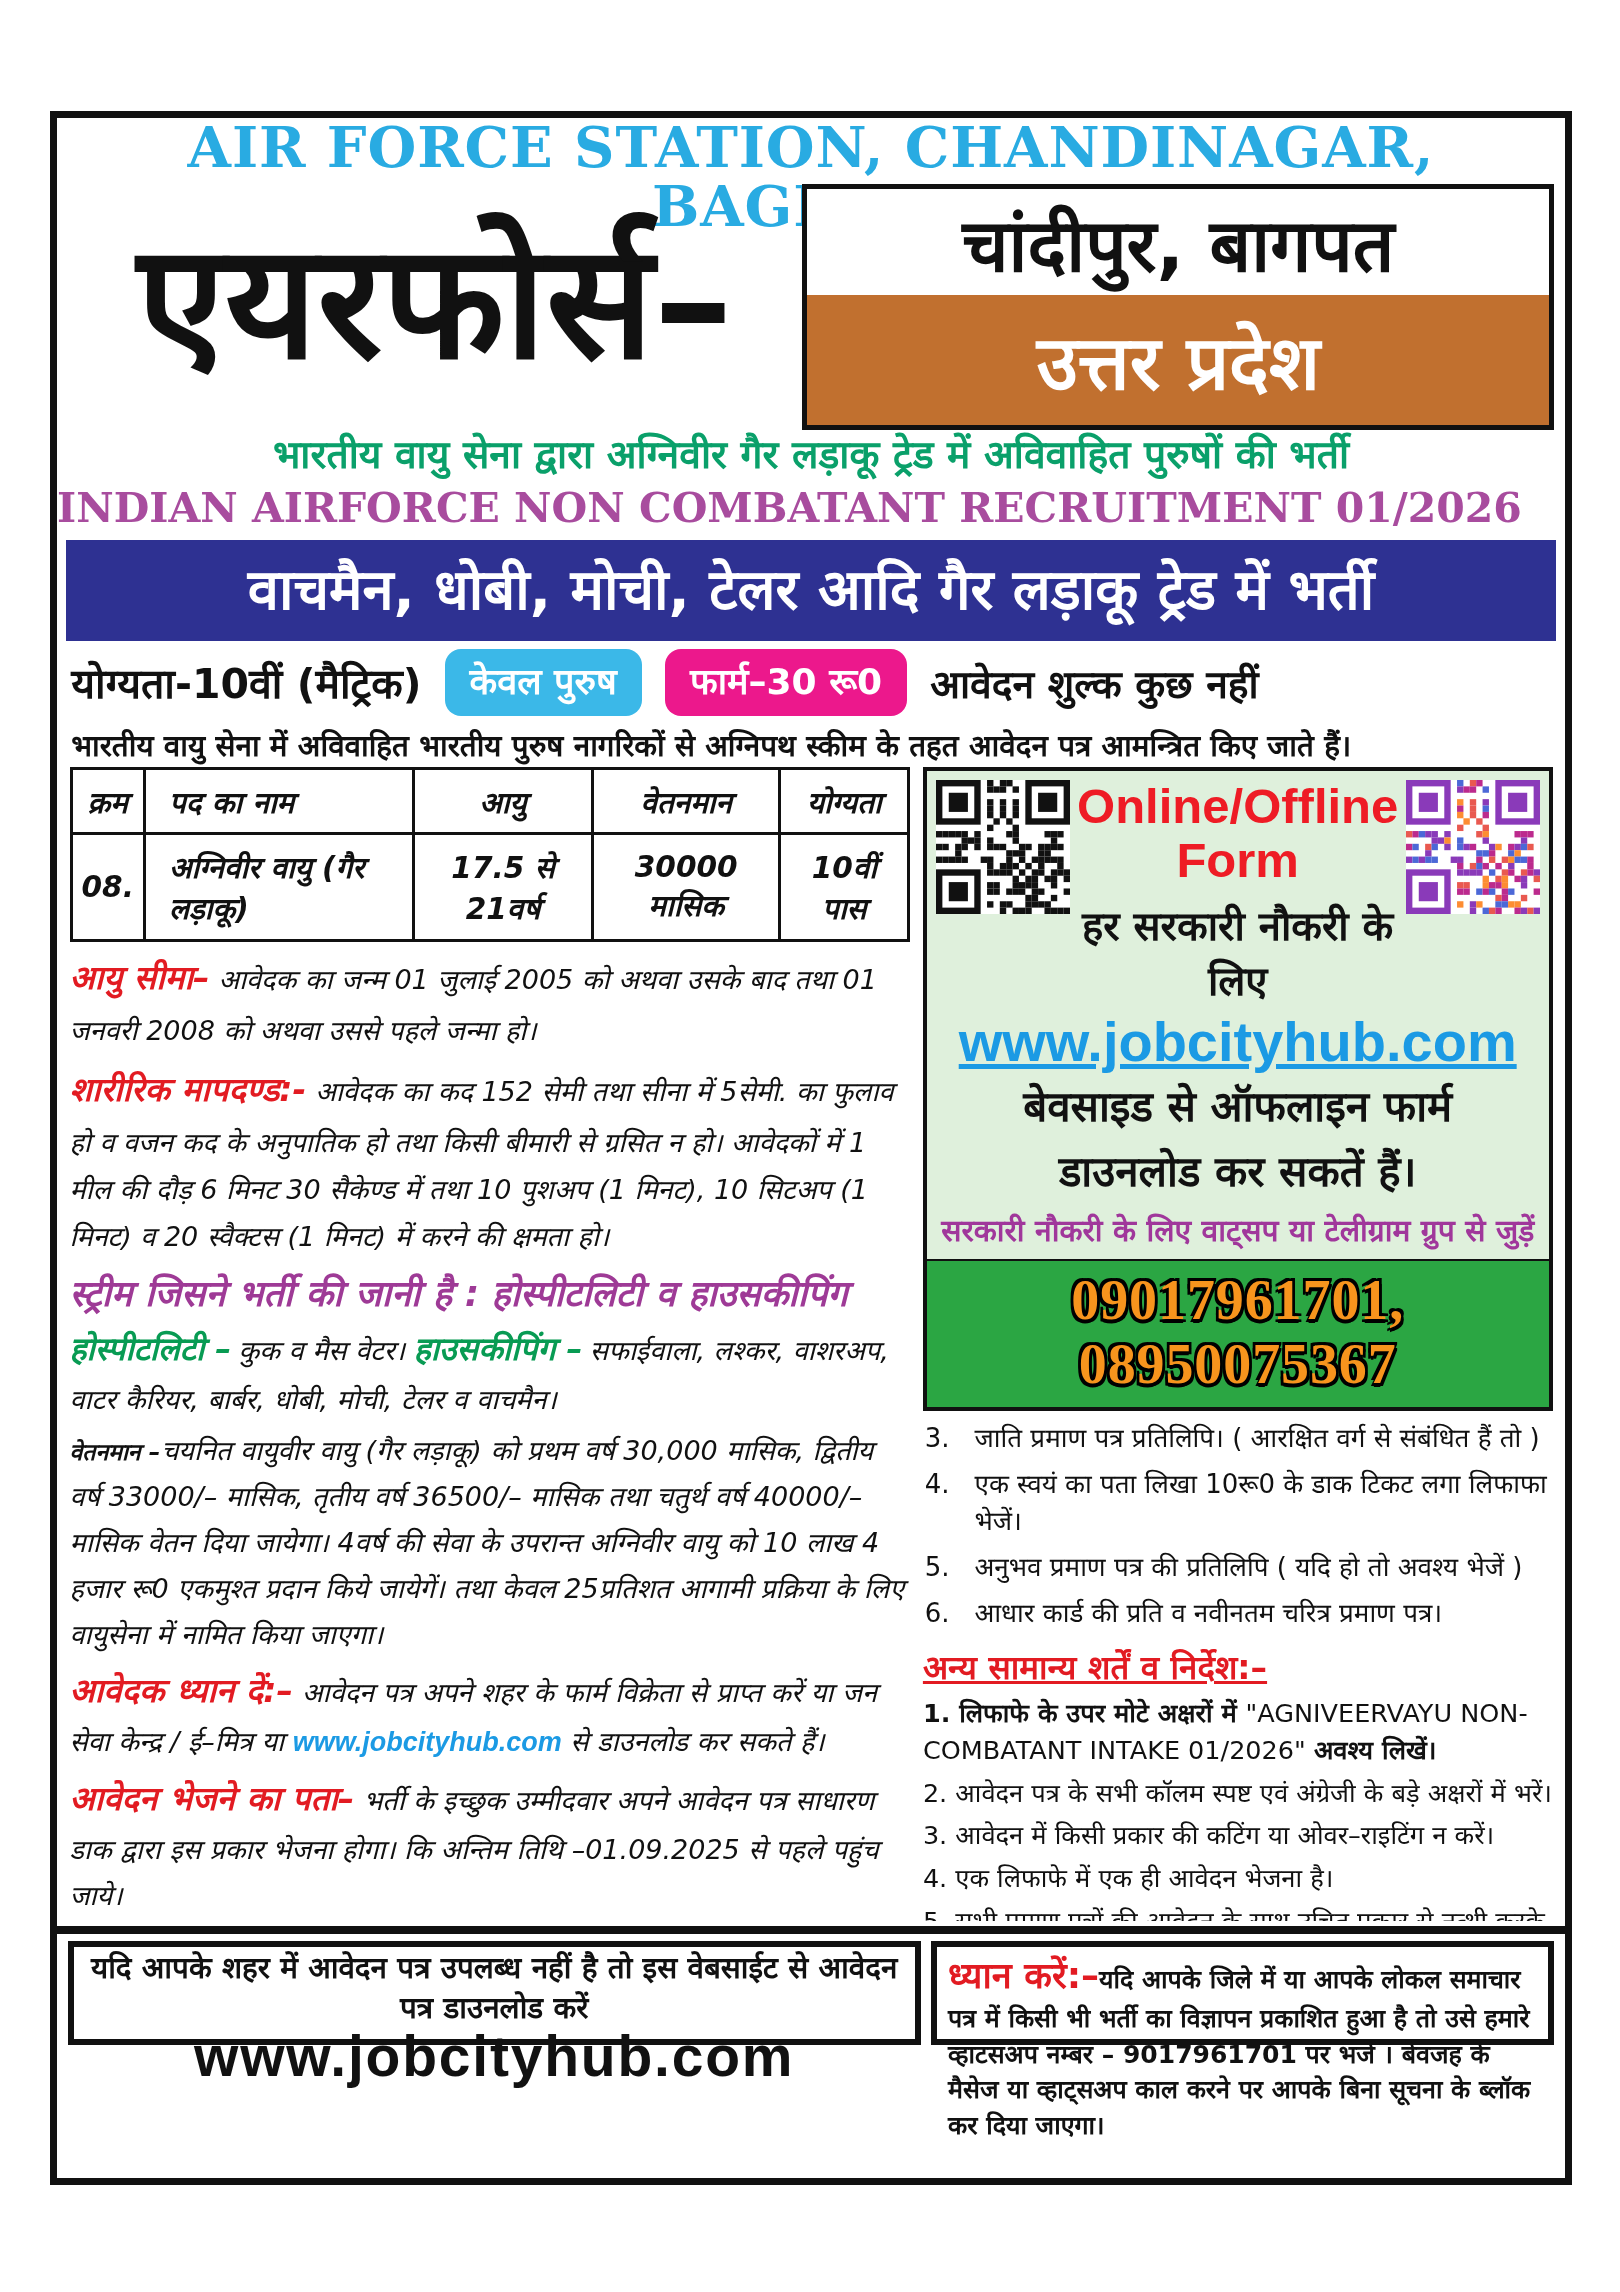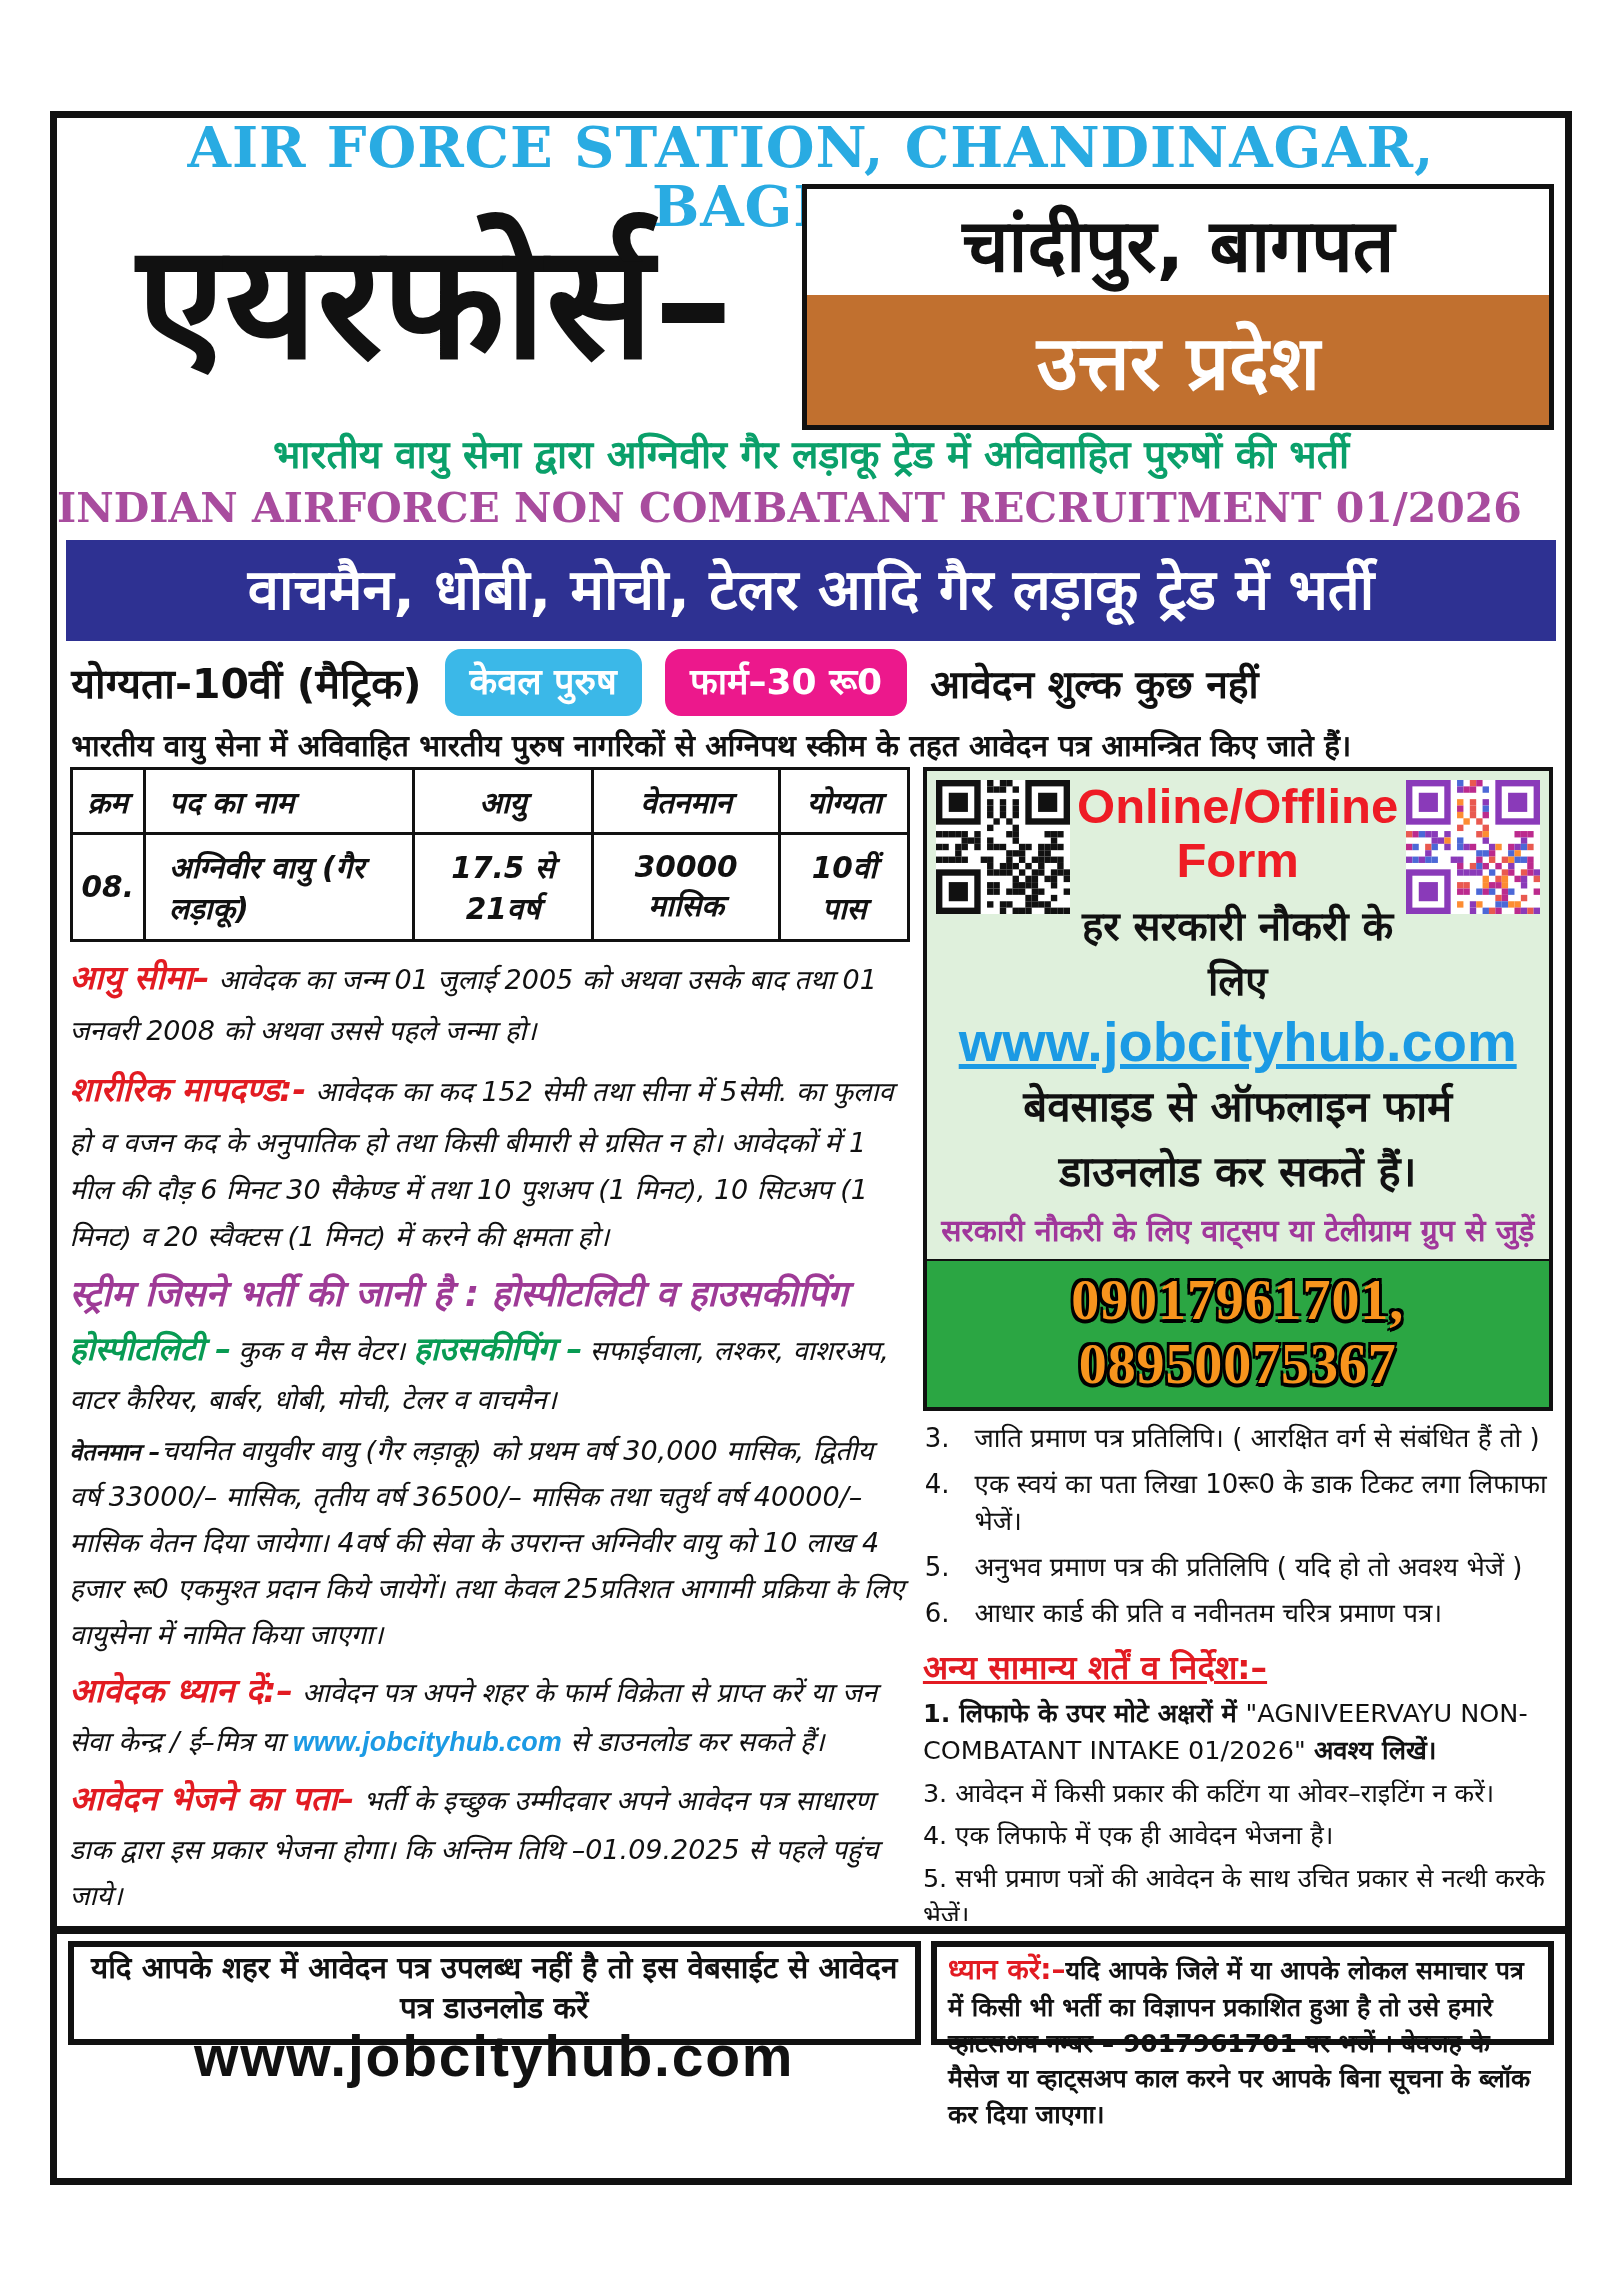--- a/index.html
+++ b/index.html
@@ -69,21 +69,21 @@
   .r-item { display:flex; gap:25px; font-size:26px; line-height:1.42; margin:9px 0 0 1.8px; }
   .terms-h { color:#e21b22; font-weight:bold; font-size:33px; text-decoration:underline; display:block; margin:12.5px 0 3.6px; }
   .term { font-size:25.5px; line-height:1.43; margin:6.3px 0; }
 
   .divider { height:8px; background:#111; margin:5.4px 0 0; }
   .footer-row { display:flex; gap:10.7px; margin:6.3px 10.7px 0; height:104px; }
   .f-left { width:853px; border:6.3px solid #111; text-align:center; padding:1.8px 5.4px; }
   .f-line { font-size:29.6px; font-weight:bold; line-height:1.35; }
   .f-site { font-size:57px; font-weight:bold; font-family:"Liberation Sans", sans-serif; letter-spacing:1.8px; line-height:1.0; }
   .f-right { flex:1; border:6.3px solid #111; padding:3.6px 10.7px; font-size:25px; font-weight:bold; line-height:1.42; }
-  .f-head { color:#e21b22; font-size:28px; }
+  .f-head { color:#e21b22; font-size:36px; }
 </style>
 </head>
 <body>
 
 <div class="poster">
 
 
   <div class="station-title">AIR FORCE STATION, CHANDINAGAR, BAGHPAT</div>
 
   <div class="title-row">
@@ -472,20 +472,21 @@
       <div class="r-item">
         <span>6.</span>
         <span>आधार कार्ड की प्रति व नवीनतम चरित्र प्रमाण पत्र।</span>
       </div>
 
       <span class="terms-h">अन्य सामान्य शर्तें व निर्देश:–</span>
 
       <p class="term">
         <span class="b">1. लिफाफे के उपर मोटे अक्षरों में </span><span>"AGNIVEERVAYU NON-COMBATANT INTAKE 01/2026" </span><span class="b">अवश्य लिखें।</span>
       </p>
+      <p class="term">2. आवेदन पत्र के सभी कॉलम स्पष्ट एवं अंग्रेजी के बड़े अक्षरों में भरें।</p>
       <p class="term">3. आवेदन में किसी प्रकार की कटिंग या ओवर–राइटिंग न करें।</p>
       <p class="term">4. एक लिफाफे में एक ही आवेदन भेजना है।</p>
       <p class="term">5. सभी प्रमाण पत्रों की आवेदन के साथ उचित प्रकार से नत्थी करके भेजें।</p>
 
     </div>
   </div>
 
   <div class="divider"></div>
 
   <div class="footer-row">

